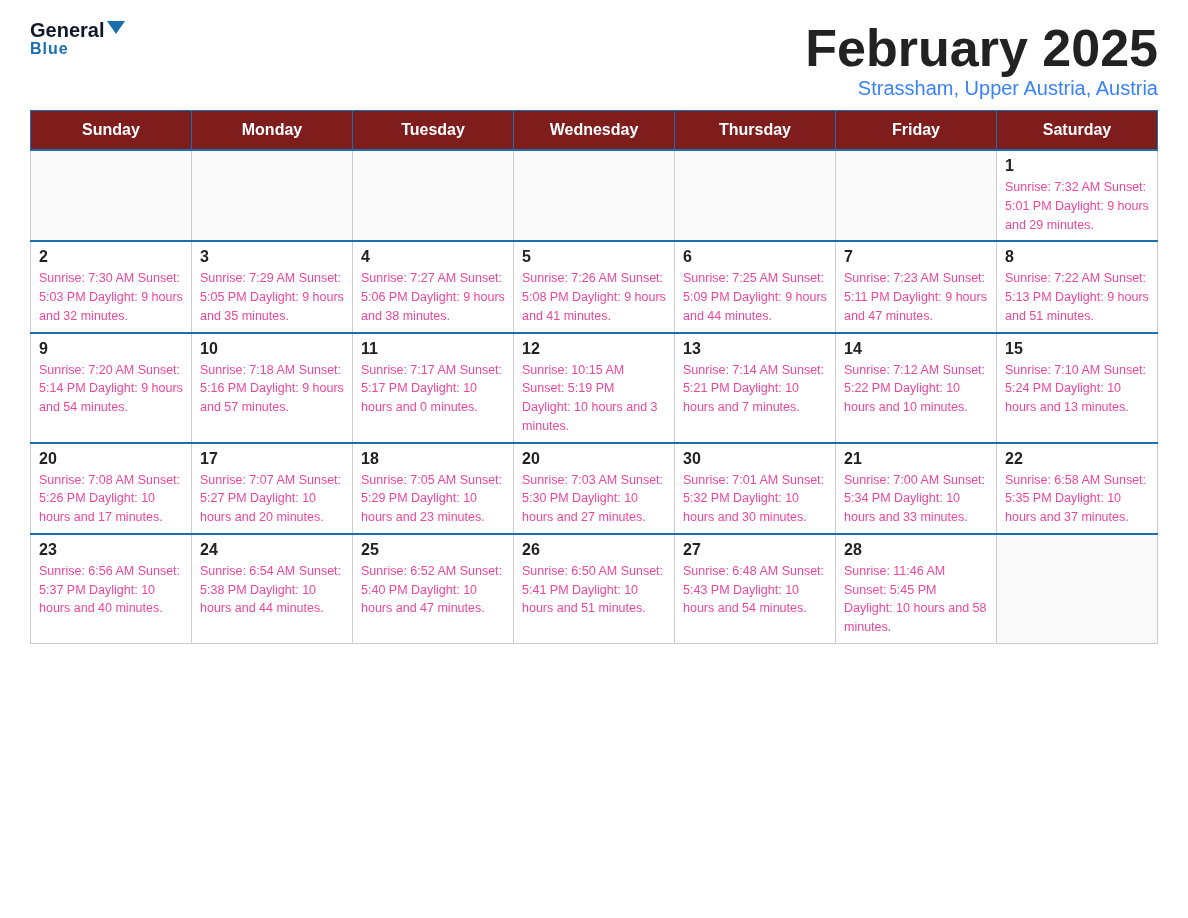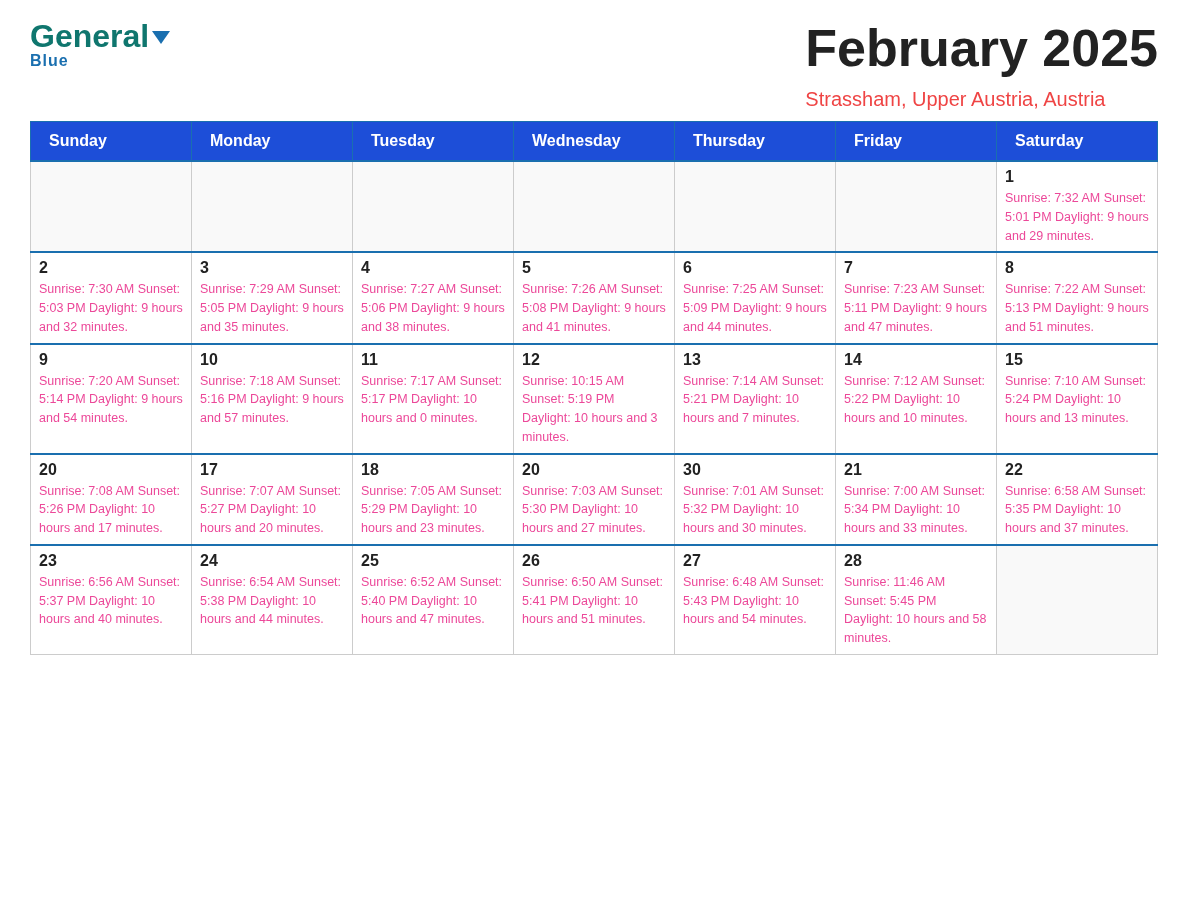--- a/index.html
+++ b/index.html
@@ -15,56 +15,57 @@
       justify-content: space-between;
       align-items: flex-start;
       margin-bottom: 10px;
     }
     .logo {
       display: flex;
       flex-direction: column;
       align-items: flex-start;
     }
     .logo-top {
-      font-size: 32px;
-      font-weight: bold;
-      color: #0f766e;
+      font-size: 20px;
+      font-weight: bold;
+      color: #0f172a;
       line-height: 1;
     }
     .logo-bottom {
       font-size: 16px;
       font-weight: bold;
       color: #1a6faf;
       letter-spacing: 1px;
     }
     .title-area {
+      text-align: right;
     }
     .month-title {
       font-size: 52px;
       font-weight: bold;
       color: #222;
       line-height: 1.1;
     }
     .location-title {
       font-size: 20px;
-      color: #ef4444;
-      margin-top: 11px;
+      color: #3b82f6;
+      margin-top: 0;
     }
     .calendar-table {
       width: 100%;
       border-collapse: collapse;
       margin-top: 8px;
     }
     .calendar-table th {
-      background-color: #1d4ed8;
+      background-color: #7f1d1d;
       color: #fff;
       font-size: 16px;
       font-weight: bold;
-      padding: 10px 18px;
-      text-align: left;
+      padding: 10px 12px;
+      text-align: center;
       border: 1px solid #1a6faf;
     }
     .calendar-table td {
       border: 1px solid #ccc;
       vertical-align: top;
       padding: 6px 8px;
       width: 14.28%;
       min-height: 110px;
       font-size: 13px;
       color: #333;

